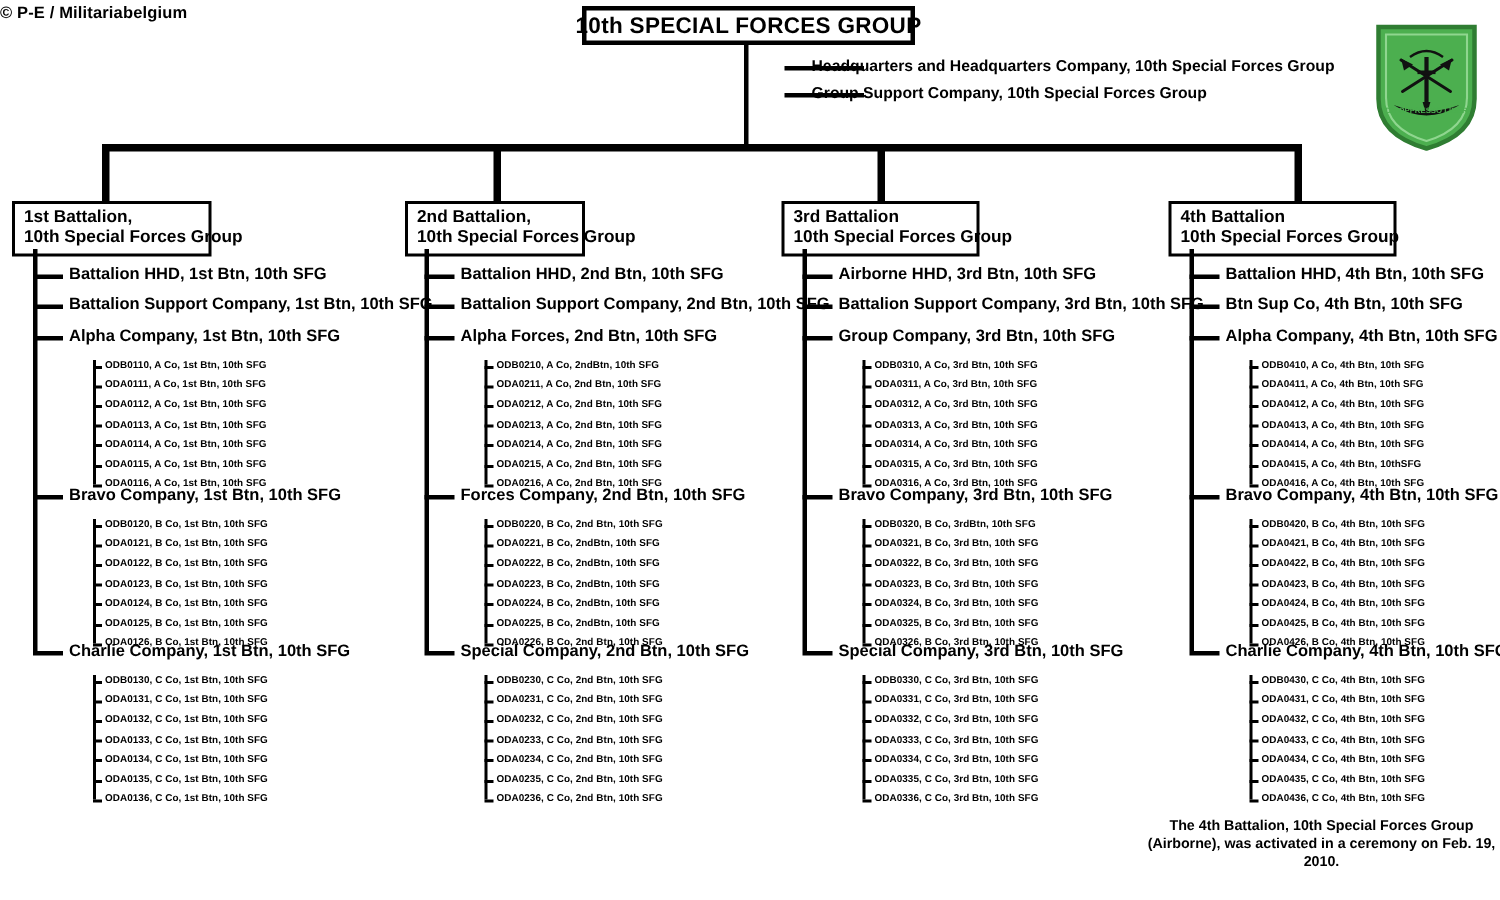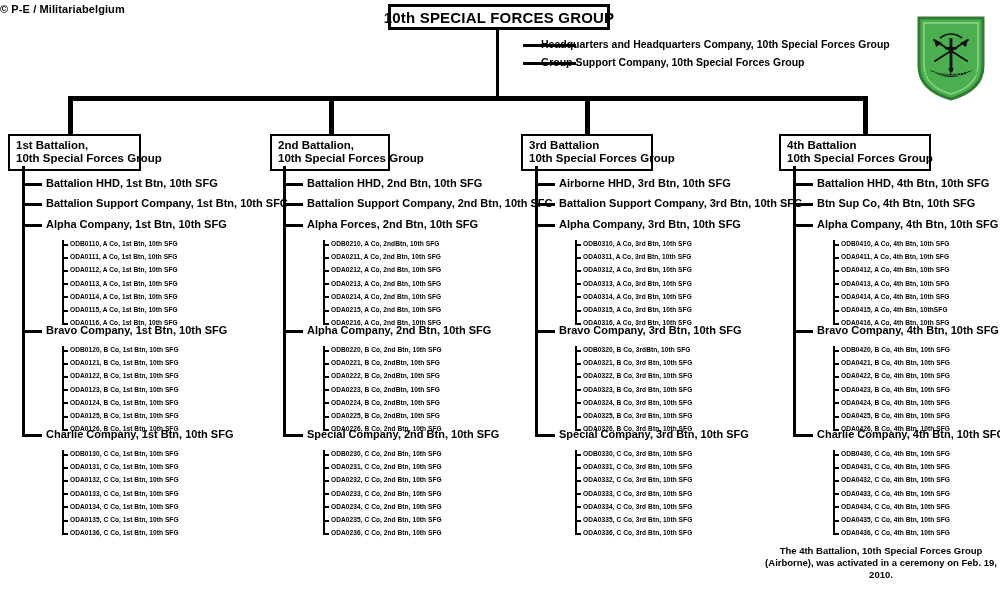--- a/index.html
+++ b/index.html
@@ -234,21 +234,21 @@
     <div class="oda-label" style="left:331px; top:266.4px;">ODA0212, A Co, 2nd Btn,  10th SFG</div>
     <div class="hline" style="left:323px; top:283.1px; width:6px; height:2px;"></div>
     <div class="oda-label" style="left:331px; top:279.6px;">ODA0213, A Co, 2nd Btn,  10th SFG</div>
     <div class="hline" style="left:323px; top:296.3px; width:6px; height:2px;"></div>
     <div class="oda-label" style="left:331px; top:292.8px;">ODA0214, A Co, 2nd Btn,  10th SFG</div>
     <div class="hline" style="left:323px; top:309.5px; width:6px; height:2px;"></div>
     <div class="oda-label" style="left:331px; top:306px;">ODA0215, A Co, 2nd Btn,  10th SFG</div>
     <div class="hline" style="left:323px; top:322.7px; width:6px; height:2px;"></div>
     <div class="oda-label" style="left:331px; top:319.2px;">ODA0216, A Co, 2nd Btn,  10th SFG</div>
     <div class="hline" style="left:283px; top:330px; width:20px; height:3px;"></div>
-    <div class="unit-label" style="left:307px; top:324px;">Alpha Company, 2nd Btn, 10th SFG</div>
+    <div class="unit-label" style="left:307px; top:324px;">Forces Company, 2nd Btn, 10th SFG</div>
     <div class="vline" style="left:323px; top:346px; width:2px; height:83.19999999999999px;"></div>
     <div class="hline" style="left:323px; top:349.5px; width:6px; height:2px;"></div>
     <div class="oda-label" style="left:331px; top:346px;">ODB0220, B Co, 2nd Btn,  10th SFG</div>
     <div class="hline" style="left:323px; top:362.7px; width:6px; height:2px;"></div>
     <div class="oda-label" style="left:331px; top:359.2px;">ODA0221, B Co, 2ndBtn,  10th SFG</div>
     <div class="hline" style="left:323px; top:375.9px; width:6px; height:2px;"></div>
     <div class="oda-label" style="left:331px; top:372.4px;">ODA0222, B Co, 2ndBtn,  10th SFG</div>
     <div class="hline" style="left:323px; top:389.1px; width:6px; height:2px;"></div>
     <div class="oda-label" style="left:331px; top:385.6px;">ODA0223, B Co, 2ndBtn,  10th SFG</div>
     <div class="hline" style="left:323px; top:402.3px; width:6px; height:2px;"></div>
@@ -278,21 +278,21 @@
                <div class="l1">3rd Battalion</div>
                <div class="l2">10th Special Forces Group</div>
              </div>
     <div class="vline" style="left:535px; top:166px; width:3px;
                   height:268px;"></div>
     <div class="hline" style="left:535px; top:183px; width:20px; height:3px;"></div>
     <div class="unit-label" style="left:559px; top:177px;">Airborne HHD, 3rd Btn, 10th SFG</div>
     <div class="hline" style="left:535px; top:203px; width:20px; height:3px;"></div>
     <div class="unit-label" style="left:559px; top:197px;">Battalion  Support Company, 3rd Btn, 10th SFG</div>
     <div class="hline" style="left:535px; top:224px; width:20px; height:3px;"></div>
-    <div class="unit-label" style="left:559px; top:218px;">Alpha Company, 3rd Btn, 10th SFG</div>
+    <div class="unit-label" style="left:559px; top:218px;">Group Company, 3rd Btn, 10th SFG</div>
     <div class="vline" style="left:575px; top:240px; width:2px; height:83.19999999999999px;"></div>
     <div class="hline" style="left:575px; top:243.5px; width:6px; height:2px;"></div>
     <div class="oda-label" style="left:583px; top:240px;">ODB0310, A Co, 3rd Btn,  10th SFG</div>
     <div class="hline" style="left:575px; top:256.7px; width:6px; height:2px;"></div>
     <div class="oda-label" style="left:583px; top:253.2px;">ODA0311, A Co, 3rd Btn,  10th SFG</div>
     <div class="hline" style="left:575px; top:269.9px; width:6px; height:2px;"></div>
     <div class="oda-label" style="left:583px; top:266.4px;">ODA0312, A Co, 3rd Btn,  10th SFG</div>
     <div class="hline" style="left:575px; top:283.1px; width:6px; height:2px;"></div>
     <div class="oda-label" style="left:583px; top:279.6px;">ODA0313, A Co, 3rd Btn,  10th SFG</div>
     <div class="hline" style="left:575px; top:296.3px; width:6px; height:2px;"></div>

